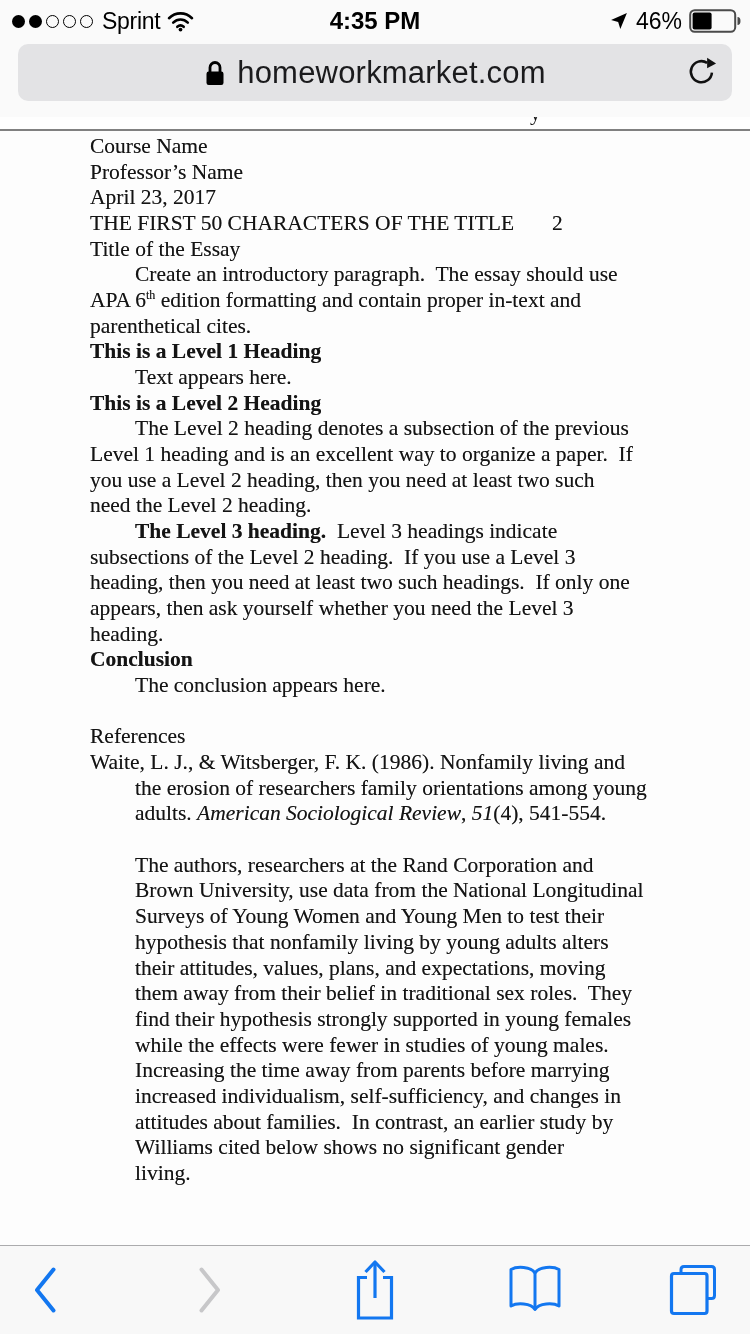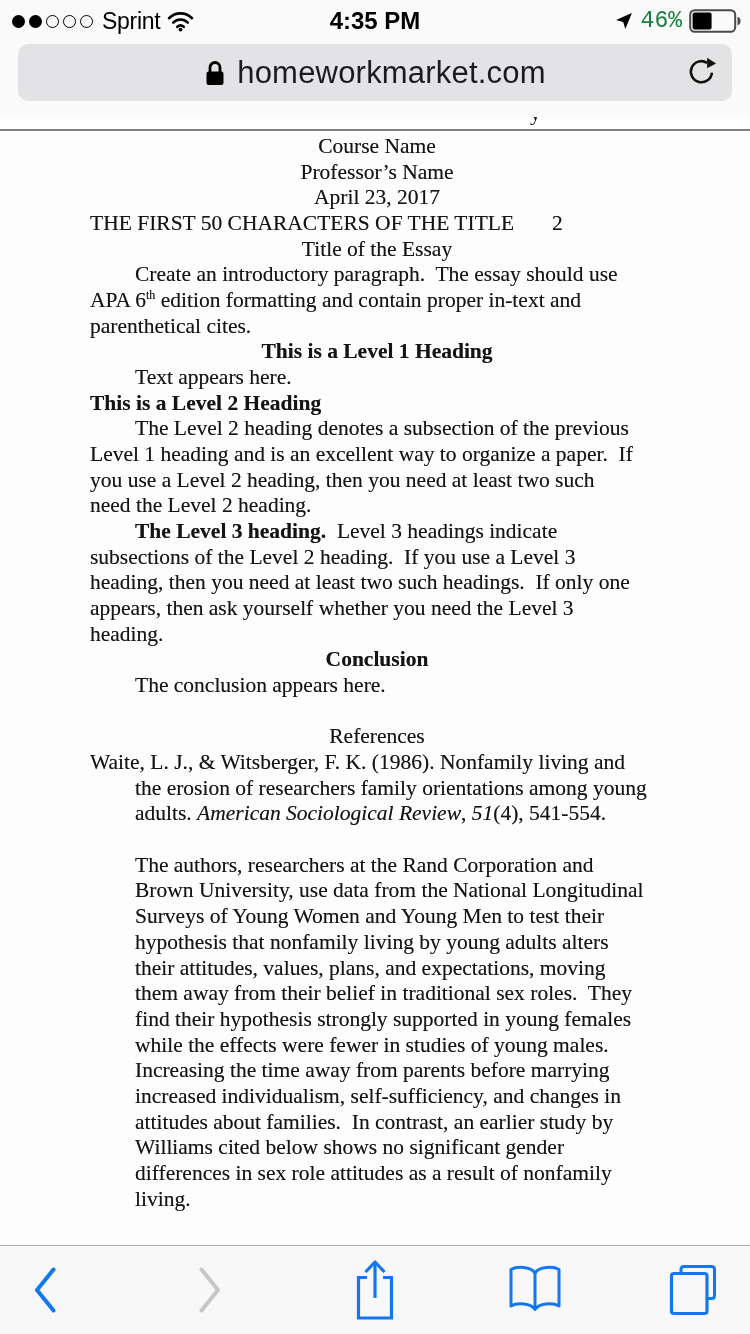--- a/index.html
+++ b/index.html
@@ -11,41 +11,41 @@
   .status-bar{position:absolute;top:0;left:0;width:750px;height:42px;}
   .sb-left{position:absolute;left:12px;top:0;height:42px;display:flex;align-items:center;gap:7px;}
   .sig-dots{display:flex;align-items:center;gap:4px;}
   .dot{width:13px;height:13px;border-radius:50%;box-sizing:border-box;}
   .dot.filled{background:#000;}
   .dot.hollow{border:1.5px solid #000;background:transparent;}
   .carrier{font-size:23px;color:#000;letter-spacing:-0.3px;padding-left:2px;}
   .sb-time{position:absolute;left:0;right:0;top:0;height:42px;display:flex;align-items:center;
            justify-content:center;font-size:24px;font-weight:600;color:#000;}
   .sb-right{position:absolute;right:9px;top:0;height:42px;display:flex;align-items:center;gap:7px;}
-  .batt-pct{font-size:23px;color:#15803d;font-family:Liberation Mono, monospace;}
+  .batt-pct{font-size:23px;color:#000000;}
 
   .url-field{position:absolute;left:18px;top:44px;width:714px;height:57px;background:#e3e3e5;
              border-radius:10px;display:flex;align-items:center;justify-content:center;gap:11px;cursor:pointer;}
   .url-text{font-size:31px;color:#1b1b1d;letter-spacing:0.2px;}
   .reload-btn{position:absolute;right:14px;top:12px;width:34px;height:34px;border:none;background:transparent;
               padding:0;cursor:pointer;display:flex;align-items:center;justify-content:center;}
 
   
   .page-strip{position:absolute;top:117px;left:0;width:750px;height:12px;background:#fefefe;
               border-bottom:2px solid #808080;box-sizing:content-box;overflow:hidden;}
   .artifact-y{position:absolute;left:530px;top:-16px;font-family:"Liberation Serif",serif;
               font-size:21.5px;color:#111;}
 
   
   .doc{position:absolute;top:131px;left:0;width:750px;height:1114px;background:#fdfdfd;
        padding:3px 86px 0 90px;box-sizing:border-box;overflow:hidden;
        font-family:"Liberation Serif", serif;font-size:21.5px;color:#141414;
        text-shadow:0 0 0.5px rgba(0,0,0,0.45);}
   .line{height:25.68px;line-height:25.68px;white-space:pre;}
-  .line.center{text-align:center;}
+  .line.center{text-align:left;}
   .line.indent{padding-left:45px;}
   .line.blank{}
   .b{font-weight:bold;}
   .i{font-style:italic;}
   .sup{vertical-align:super;font-size:12px;line-height:0;}
   .tab{margin-left:38px;}
 
   
   .toolbar{position:absolute;left:0;bottom:0;width:750px;height:89px;background:#f8f8f8;
            border-top:1px solid #ababad;box-sizing:border-box;}
@@ -159,21 +159,20 @@
       <div class="line indent"><span>Surveys of Young Women and Young Men to test their</span></div>
       <div class="line indent"><span>hypothesis that nonfamily living by young adults alters</span></div>
       <div class="line indent"><span>their attitudes, values, plans, and expectations, moving</span></div>
       <div class="line indent"><span>them away from their belief in traditional sex roles.  They</span></div>
       <div class="line indent"><span>find their hypothesis strongly supported in young females</span></div>
       <div class="line indent"><span>while the effects were fewer in studies of young males.</span></div>
       <div class="line indent"><span>Increasing the time away from parents before marrying</span></div>
       <div class="line indent"><span>increased individualism, self-sufficiency, and changes in</span></div>
       <div class="line indent"><span>attitudes about families.  In contrast, an earlier study by</span></div>
       <div class="line indent"><span>Williams cited below shows no significant gender</span></div>
-      <div class="line indent"><span>differences in sex role attitudes as a result of nonfamily</span></div>
       <div class="line indent"><span>living.</span></div>
     </div>
 
   <div class="toolbar">
     <button class="tb-btn tb-back">
       <span>
         <svg width="26" height="48" viewBox="0 0 26 48">
           <path d="M21.5 3.5 L5 24 L21.5 44.5" fill="none" stroke="#1377f0" stroke-width="4" stroke-linecap="round" stroke-linejoin="round"></path>
         </svg>
       </span>

